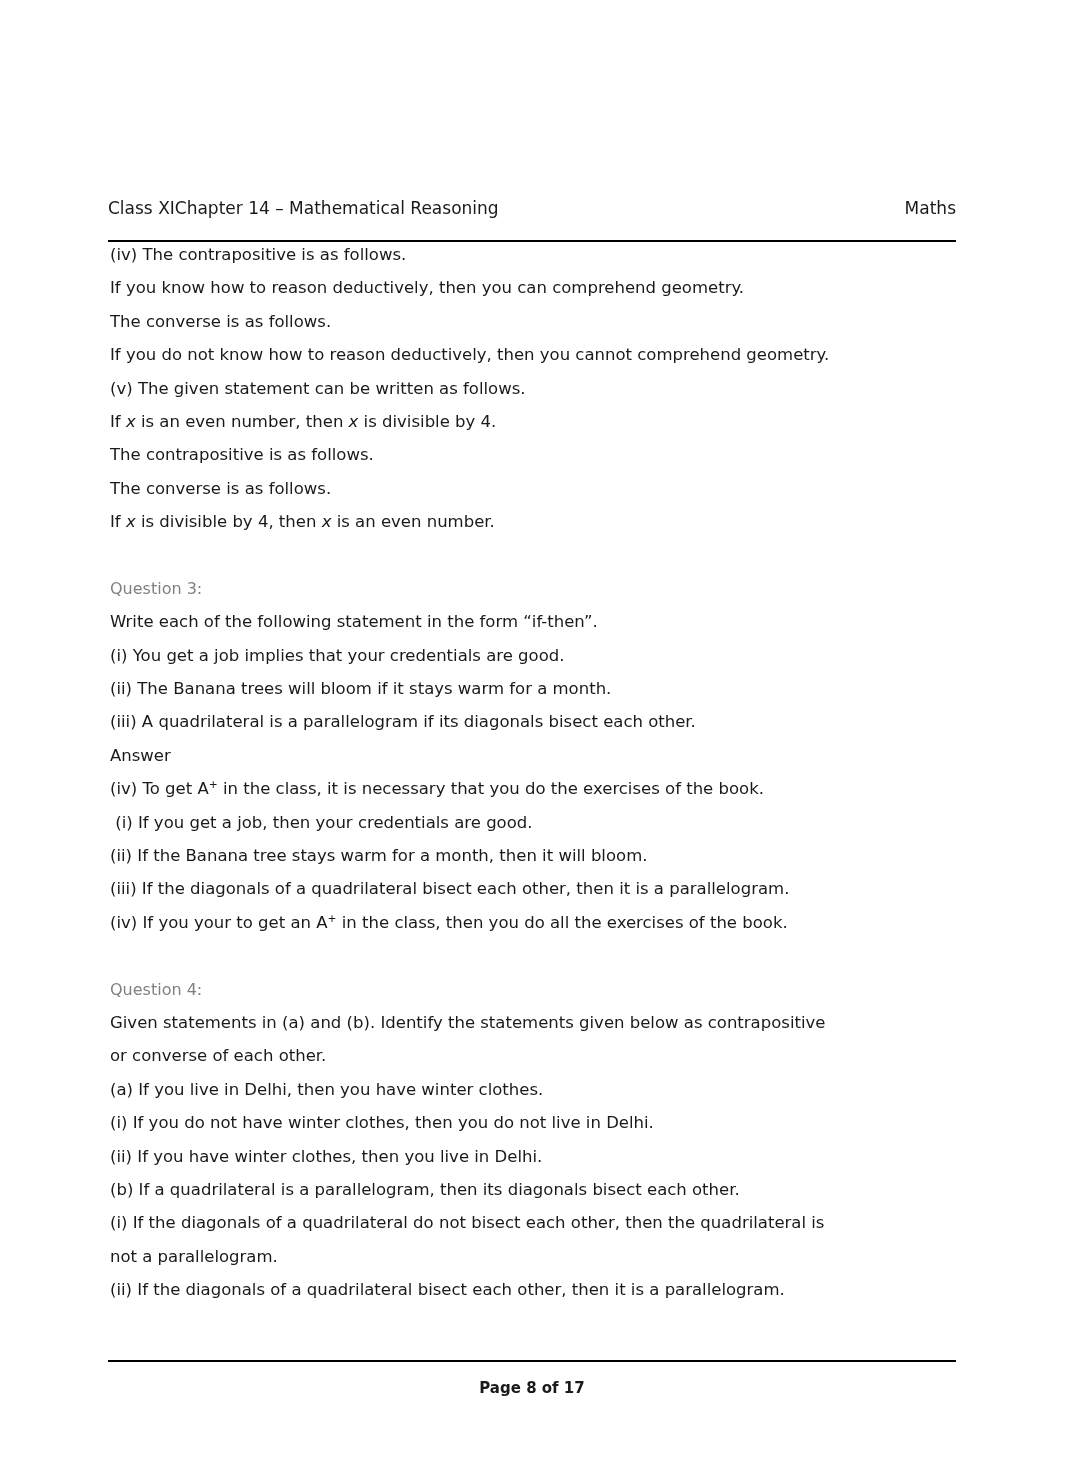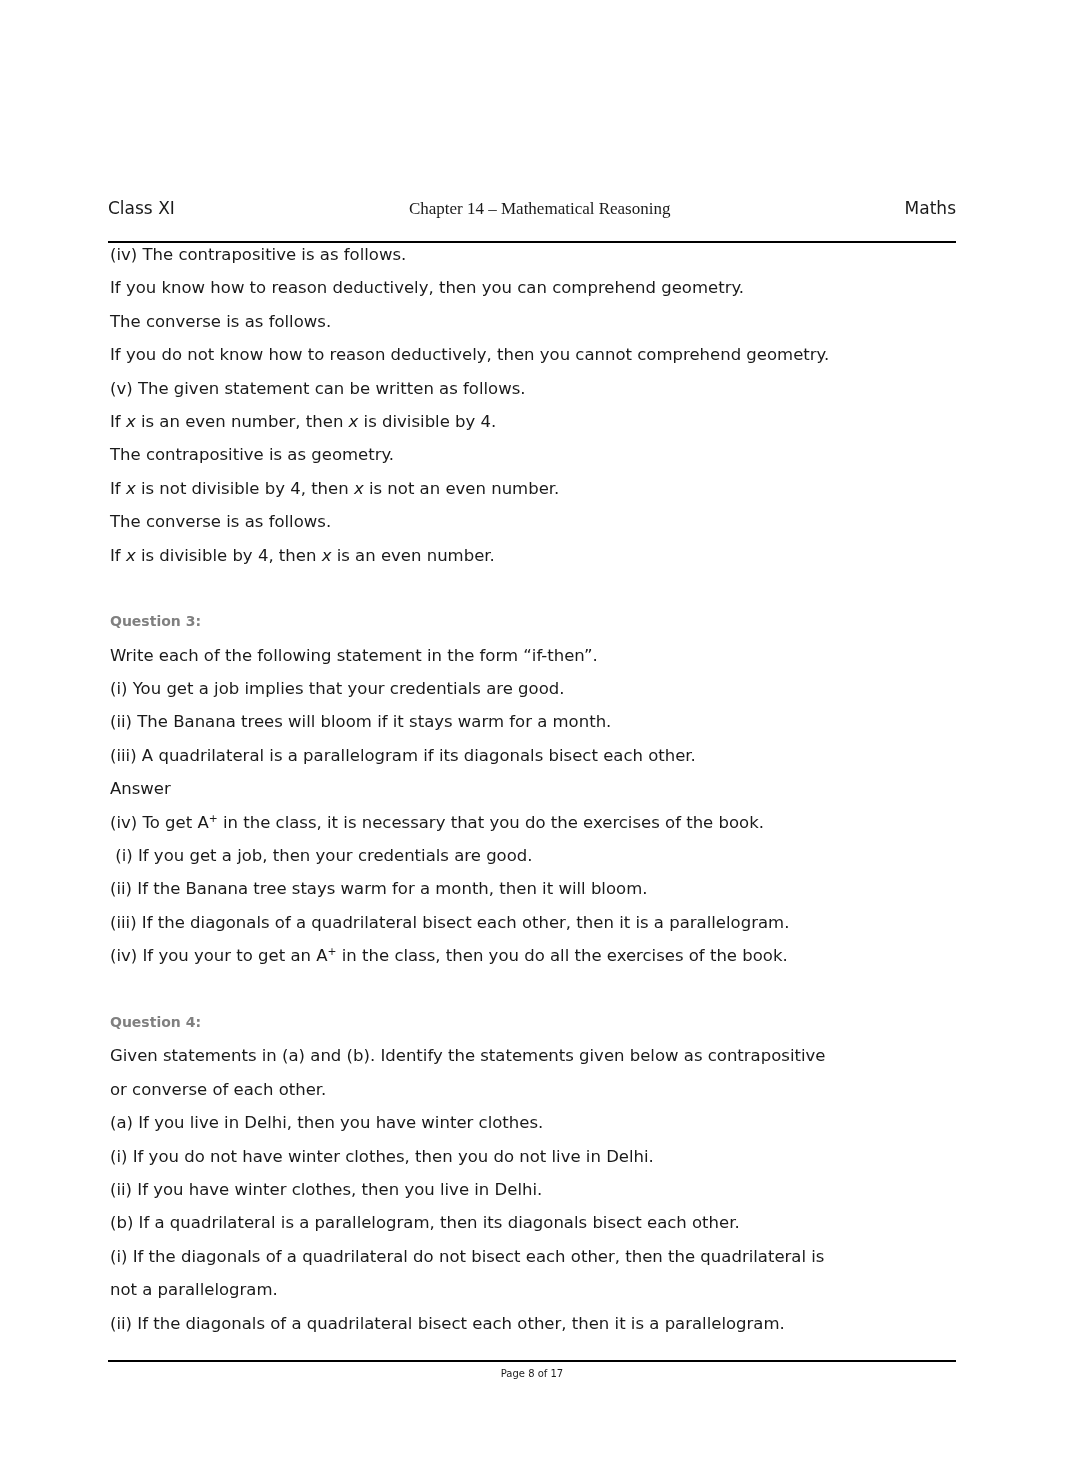--- a/index.html
+++ b/index.html
@@ -20,56 +20,56 @@
     width: 848px;
     display: flex;
     justify-content: space-between;
     align-items: baseline;
     font-size: 17px;
     padding-bottom: 22px;
     border-bottom: 2px solid var(--rule, #000000);
     white-space: nowrap;
   }
   .header .h-left   { text-align: left; }
-  .header .h-center { text-align: center; flex: 1; font-family: Liberation Serif, serif; }
+  .header .h-center { flex: 1; }
   .header .h-right  { text-align: right; }
   .body-content {
     position: absolute;
     left: 110px;
     top: 238px;
     width: 848px;
   }
   .line {
     height: 33.4px;
     line-height: 33.4px;
     font-size: 16.5px;
     white-space: pre;
     overflow: visible;
   }
   .line.heading {
     color: var(--heading, #808080);
-    font-weight: bold;
-    font-size: 14px;
+    font-weight: normal;
+    font-size: 16px;
   }
   .line.spacer { height: 33.4px; }
   .line sup {
     font-size: 0.65em;
     vertical-align: super;
     line-height: 0;
   }
   .footer {
     position: absolute;
     left: 108px;
     top: 1360px;
     width: 848px;
     border-top: 2px solid var(--rule, #000000);
     text-align: center;
-    padding-top: 6px;
-    font-size: 10px;
-    font-weight: normal;
+    padding-top: 17px;
+    font-size: 15px;
+    font-weight: bold;
     color: var(--text, #1a1a1a);
   }
 </style>
 </head>
 <body>
 
 <div class="page" style="--heading: #808080; --text: #1a1a1a; --rule: #000000; --bg: #ffffff;">
 
   <div class="header">
     <span class="h-left">Class XI</span>
@@ -77,22 +77,21 @@
     <span class="h-right">Maths</span>
   </div>
 
   <div class="body-content">
       <div class="line para"><span>(iv) The contrapositive is as follows.</span></div>
       <div class="line para"><span>If you know how to reason deductively, then you can comprehend geometry.</span></div>
       <div class="line para"><span>The converse is as follows.</span></div>
       <div class="line para"><span>If you do not know how to reason deductively, then you cannot comprehend geometry.</span></div>
       <div class="line para"><span>(v) The given statement can be written as follows.</span></div>
       <div class="line para"><span>If </span><i>x</i><span> is an even number, then </span><i>x</i><span> is divisible by 4.</span></div>
-      <div class="line para"><span>The contrapositive is as geometry.</span></div>
-      <div class="line para"><span>If </span><i>x</i><span> is not divisible by 4, then </span><i>x</i><span> is not an even number.</span></div>
+      <div class="line para"><span>The contrapositive is as follows.</span></div>
       <div class="line para"><span>The converse is as follows.</span></div>
       <div class="line para"><span>If </span><i>x</i><span> is divisible by 4, then </span><i>x</i><span> is an even number.</span></div>
       <div class="line spacer"></div>
       <div class="line heading"><span>Question 3:</span></div>
       <div class="line para"><span>Write each of the following statement in the form “if-then”.</span></div>
       <div class="line para"><span>(i) You get a job implies that your credentials are good.</span></div>
       <div class="line para"><span>(ii) The Banana trees will bloom if it stays warm for a month.</span></div>
       <div class="line para"><span>(iii) A quadrilateral is a parallelogram if its diagonals bisect each other.</span></div>
       <div class="line para"><span>Answer</span></div>
       <div class="line para"><span>(iv) To get A</span><sup>+</sup><span> in the class, it is necessary that you do the exercises of the book.</span></div>

